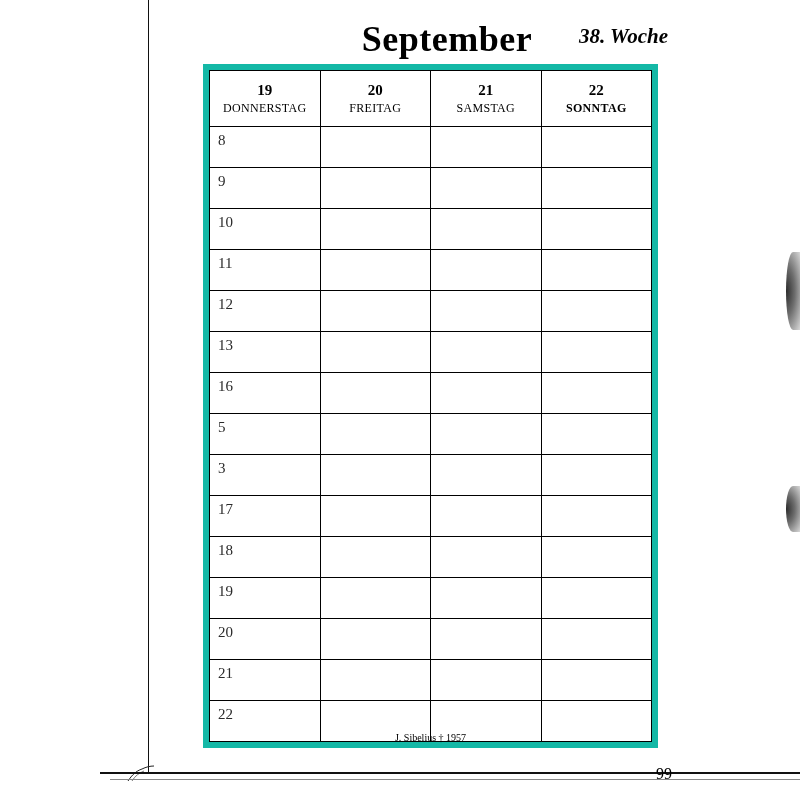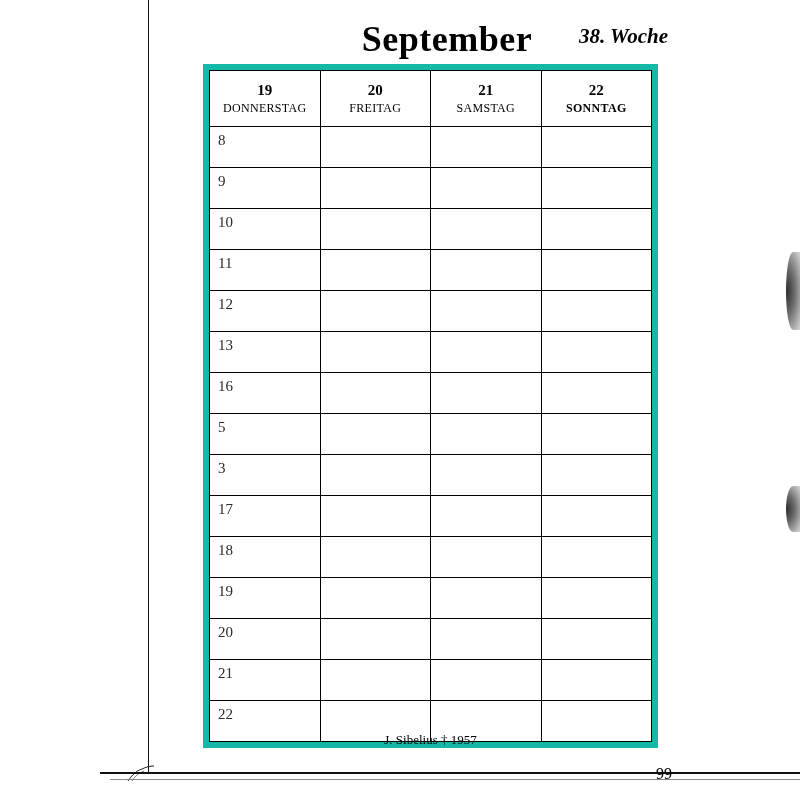--- a/index.html
+++ b/index.html
@@ -148,21 +148,21 @@
     font-family: "Liberation Serif", serif;
   }
 
   
   .footnote {
     position: absolute;
     left: 203px;
     width: 455px;
     top: 732px;
     text-align: center;
-    font-size: 13px;
+    font-size: 10px;
   }
   .pagenum {
     position: absolute;
     right: 128px;
     top: 765px;
     font-size: 16px;
   }
 </style>
 </head>
 <body>

